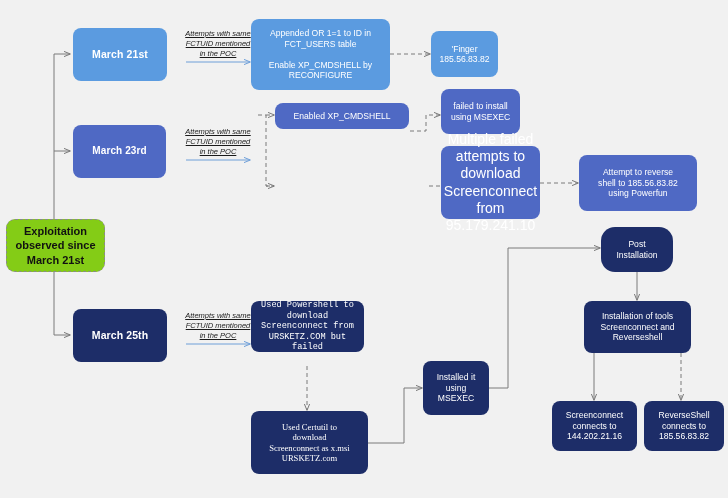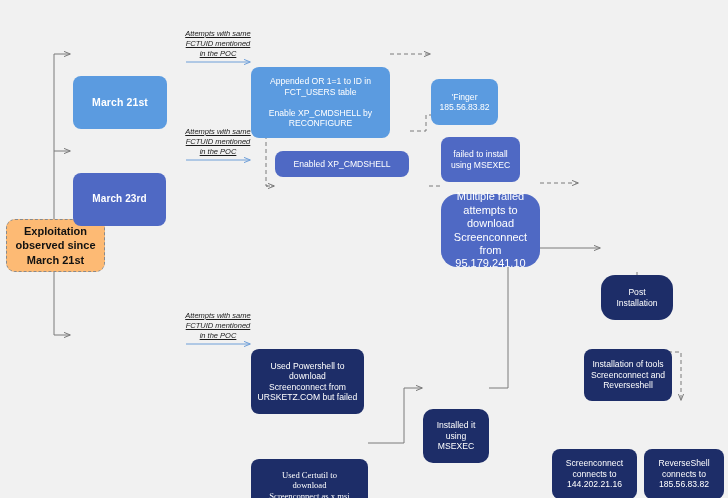--- a/index.html
+++ b/index.html
@@ -31,40 +31,39 @@
     box-sizing: border-box;
     display: flex;
     align-items: center;
     justify-content: center;
     text-align: center;
     border-radius: 8px;
     color: #ffffff;
     line-height: 1.22;
     white-space: pre-line;
     padding: 12px 6px;
-    margin-top: 48px;
   }
   .c-lightblue { background: #5b9be0; }
   .c-indigo    { background: #4f69c4; }
   .c-navy      { background: #1d2d68; }
 
   .node.bold {
     font-weight: bold;
     letter-spacing: .1px;
   }
   .root {
     position: absolute;
     box-sizing: border-box;
     display: flex;
     align-items: center;
     justify-content: center;
     text-align: center;
     border: 1px dashed #8a8a8a;
     border-radius: 9px;
-    background: #fdba74;
+    background: #84cc16;
     color: #111111;
     font-weight: bold;
     font-size: 11px;
     line-height: 1.3;
     white-space: pre-line;
     padding: 3px 5px;
   }
   .edge-label {
     position: absolute;
     font-style: italic;
@@ -132,20 +131,21 @@
   </svg>
 
   <div class="root" style="left:6px; top:219px; width:99px; height:53px;">Exploitation
 observed since
 March 21st</div>
 
   <div class="node c-lightblue bold" style="left:73px; top:28px; width:94px; height:53px; font-size:10.5px;">March 21st</div>
 
   <div class="node c-indigo bold" style="left:73px; top:125px; width:93px; height:53px; font-size:10px;">March 23rd</div>
 
+  <div class="node c-navy bold" style="left:73px; top:309px; width:94px; height:53px; font-size:10.5px;">March 25th</div>
 
   <div class="edge-label" style="left:175px; top:29px;">Attempts with same
 FCTUID mentioned
 in the POC</div>
   <div class="edge-label" style="left:175px; top:127px;">Attempts with same
 FCTUID mentioned
 in the POC</div>
   <div class="edge-label" style="left:175px; top:311px;">Attempts with same
 FCTUID mentioned
 in the POC</div>
@@ -158,44 +158,47 @@
 
   <div class="node c-lightblue" style="left:431px; top:31px; width:67px; height:46px; font-size:8.6px;">'Finger
 185.56.83.82</div>
 
   <div class="node c-indigo" style="left:275px; top:103px; width:134px; height:26px; font-size:8.6px;">Enabled XP_CMDSHELL</div>
 
 
   <div class="node c-indigo" style="left:441px; top:89px; width:79px; height:45px; font-size:8.6px;">failed to install
 using MSEXEC</div>
 
-  <div class="node c-indigo" style="left:441px; top:146px; width:99px; height:73px; font-size:11px;border-radius:16px;">Multiple failed
+  <div class="node c-indigo" style="left:441px; top:146px; width:99px; height:73px; font-size:14px;">Multiple failed
 attempts to download
 Screenconnect from
 95.179.241.10</div>
 
-
-  <div class="node c-navy" style="left:251px; top:301px; width:113px; height:65px; font-size:8.6px;">Used Powershell to
+  <div class="node c-indigo" style="left:579px; top:155px; width:118px; height:56px; font-size:8.6px;">Attempt to reverse
+shell to 185.56.83.82
+using Powerfun</div>
+
+  <div class="node c-navy" style="left:251px; top:301px; width:113px; height:51px; font-size:8.6px;font-family:Liberation Mono, monospace;">Used Powershell to
 download
 Screenconnect from
 URSKETZ.COM but failed</div>
 
   <div class="node c-navy" style="left:251px; top:411px; width:117px; height:63px; font-size:8.6px;font-family:Liberation Serif, serif;">Used Certutil to
 download
 Screenconnect as x.msi
 URSKETZ.com</div>
 
-  <div class="node c-navy" style="left:423px; top:361px; width:66px; height:54px; font-size:8.6px;border-radius:10px;">Installed it
+  <div class="node c-navy" style="left:423px; top:361px; width:66px; height:54px; font-size:8.6px;">Installed it
 using
 MSEXEC</div>
 
   <div class="node c-navy" style="left:601px; top:227px; width:72px; height:45px; font-size:8.6px;border-radius:14px;">Post
 Installation</div>
 
-  <div class="node c-navy" style="left:584px; top:301px; width:88px; height:52px; font-size:8.6px;">Installation of tools
+  <div class="node c-navy" style="left:584px; top:301px; width:107px; height:52px; font-size:8.6px;">Installation of tools
 Screenconnect and
 Reverseshell</div>
 
   <div class="node c-navy" style="left:552px; top:401px; width:85px; height:50px; font-size:8.6px;">Screenconnect
 connects to
 144.202.21.16</div>
 
   <div class="node c-navy" style="left:644px; top:401px; width:80px; height:50px; font-size:8.6px;">ReverseShell
 connects to
 185.56.83.82</div>

